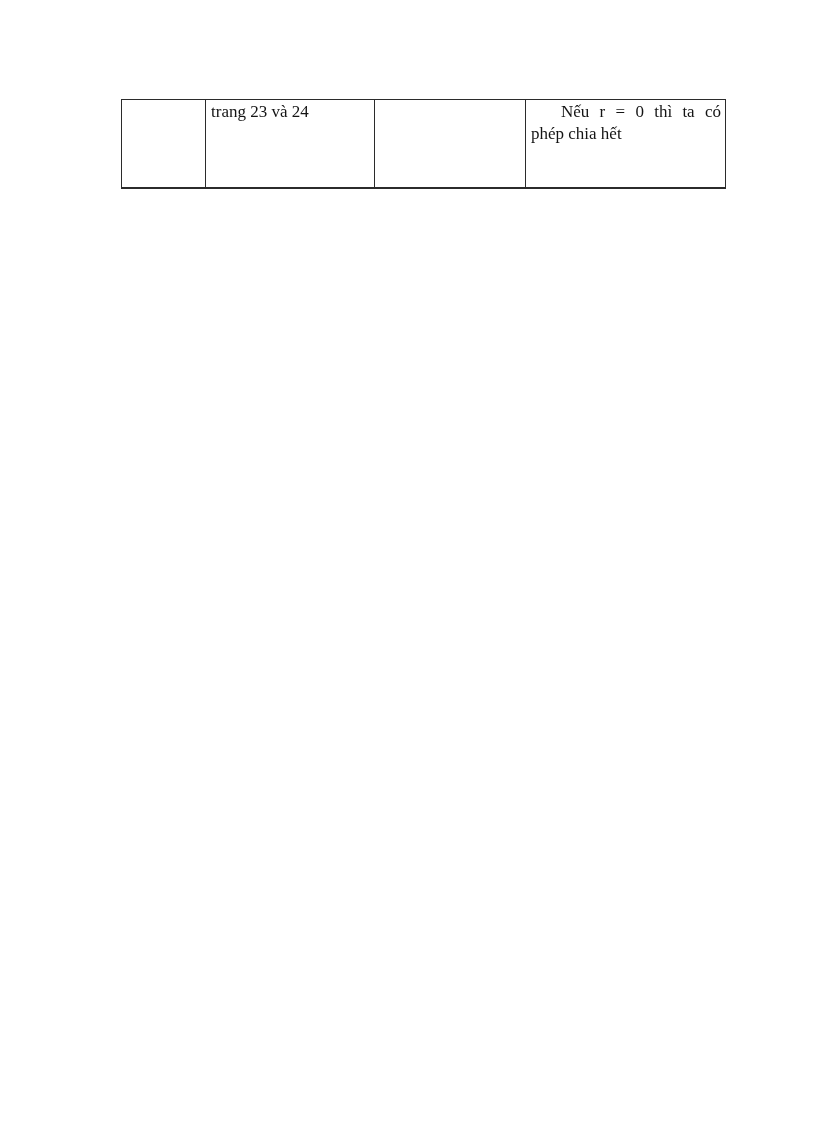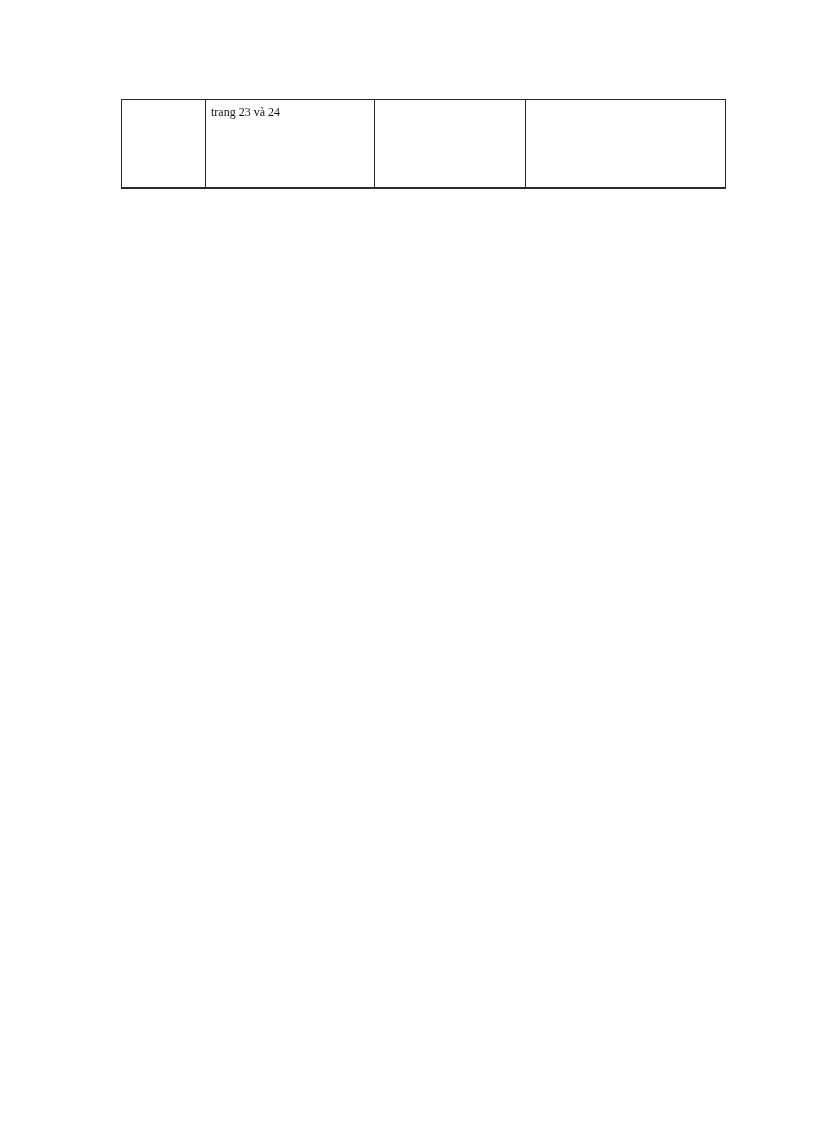--- a/index.html
+++ b/index.html
@@ -29,21 +29,21 @@
     box-sizing: border-box;
     border: 1px solid var(--table-border, #2b2b2b);
     border-bottom-width: 2px;
     display: flex;
     background: var(--page-background, #ffffff);
   }
   .cell {
     box-sizing: border-box;
     border-right: 1px solid var(--table-border, #2b2b2b);
     padding: 1px 4px 16px 5px;
-    font-size: 12px;
+    font-size: 17px;
     line-height: 22px;
     overflow: hidden;
   }
   .cell:last-child {
     border-right: none;
   }
   .c1 { width: 84px; }
   .c2 { width: 169px; }
   .c3 { width: 151px; }
   .c4 { flex: 1; }
@@ -61,15 +61,16 @@
 <body>
 
 <div class="page">
   <div class="doc-table">
     <div class="cell c1"></div>
     <div class="cell c2">
       <p class="para">trang 23 và 24</p>
     </div>
     <div class="cell c3"></div>
     <div class="cell c4">
+      <p class="para indent justify">Nếu r = 0 thì ta có phép chia hết</p>
     </div>
   </div>
 </div>
 
 </body></html>

